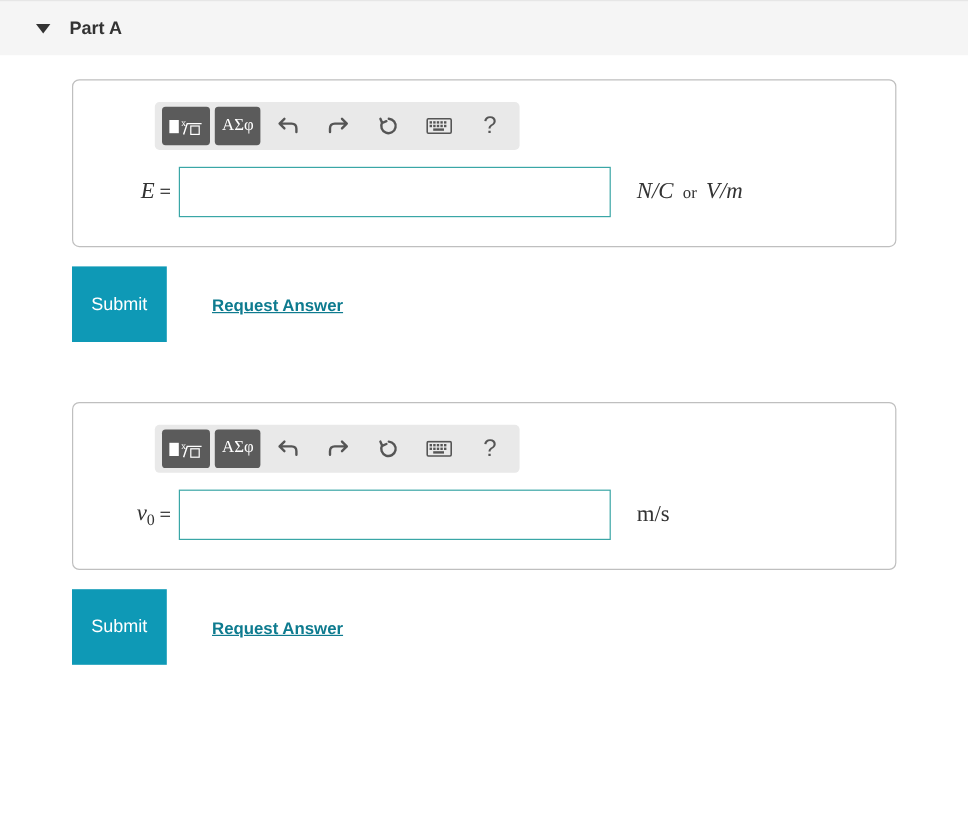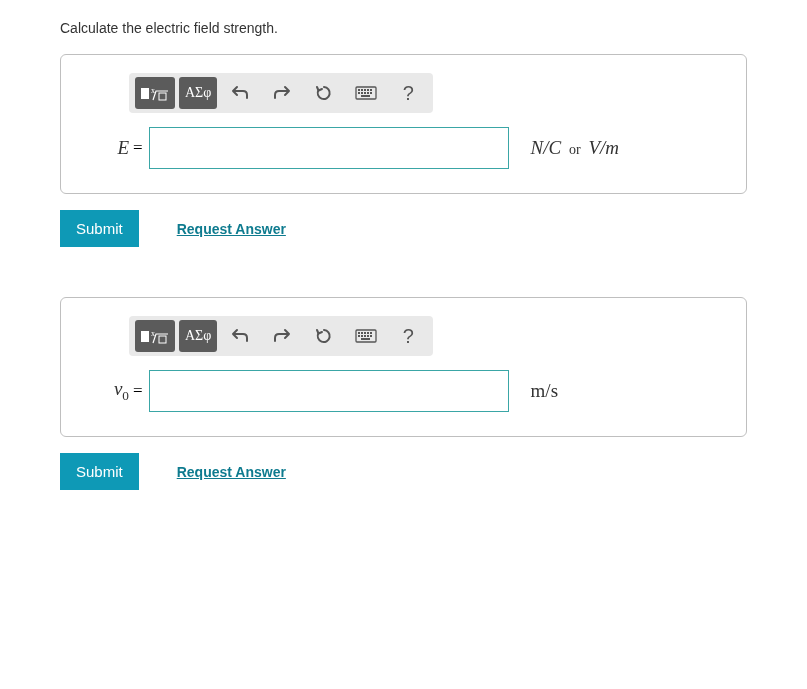--- a/index.html
+++ b/index.html
@@ -54,34 +54,37 @@
   font-size: 15px; padding: 0 8px;
 }
 .unit-label {
   font-family: 'Times New Roman', serif; font-size: 19px;
   color: #333; margin-left: 22px;
 }
 .unit-label .or { font-style: normal; font-size: 14px; margin: 0 3px; }
 .actions { display: flex; align-items: center; gap: 22px; }
 .submit-btn {
   background: #0e99b6; color: #fff; border: none;
-  padding: 10px 16px; font-size: 15px; cursor: pointer;
+  padding: 23px 16px; font-size: 15px; cursor: pointer;
 }
 .request-link {
   color: #0e7b8f; font-weight: bold; font-size: 14px;
   text-decoration: underline; cursor: pointer; margin-left: 16px;
 }
 .sub { font-size: 0.7em; vertical-align: sub; font-style: normal; }
 </style>
 </head>
 <body>
 
 <div class="section">
+  <div class="section-header">
+    <div class="triangle"></div>
+    <div class="title">Part A</div>
+  </div>
   <div class="section-body">
-    <div class="question">Calculate the electric field strength.</div>
     <div class="answer-box">
       <div class="toolbar">
         <div class="tool-btn tool-dark first">
           <svg width="28" height="18" viewBox="0 0 28 18">
             <rect x="0" y="4" width="8" height="11" fill="#fff"></rect>
             <text x="10" y="9" font-size="8" fill="#fff" font-family="serif">x</text>
             <path d="M12 16 L15 7 L17 7 L27 7" stroke="#fff" stroke-width="1.2" fill="none"></path>
             <rect x="18" y="9" width="7" height="7" fill="none" stroke="#fff" stroke-width="1"></rect>
           </svg>
         </div>

